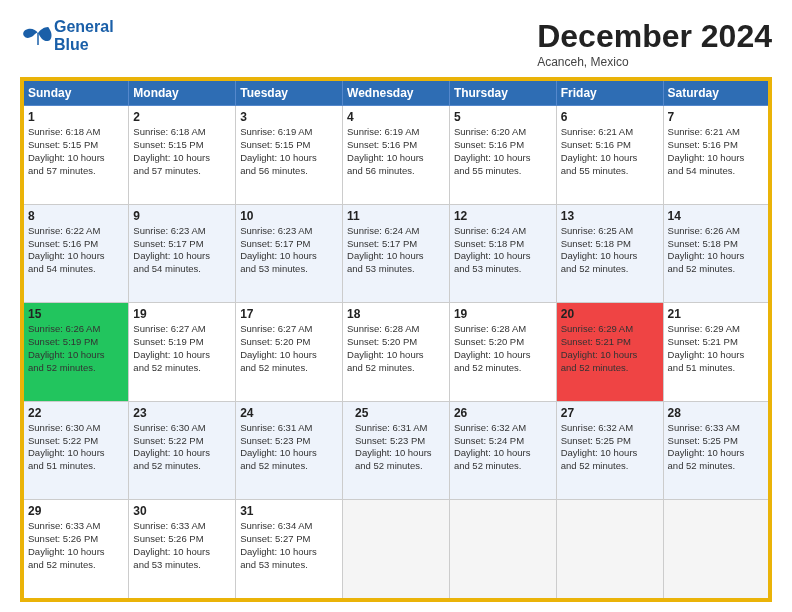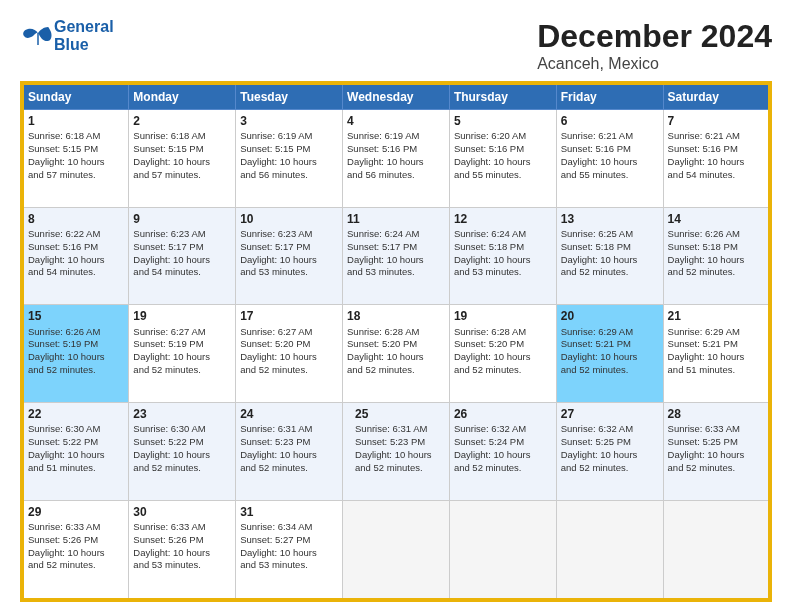--- a/index.html
+++ b/index.html
@@ -34,21 +34,21 @@
       gap: 2px;
     }
     .title-area {
     }
     .title-area h1 {
       font-size: 32px;
       font-weight: bold;
       color: #222;
     }
     .title-area h2 {
-      font-size: 16px;
+      font-size: 12px;
       font-weight: normal;
       color: #444;
     }
     .calendar {
       flex: 1;
       border: 4px solid #eab308;
       border-collapse: collapse;
       width: 100%;
       table-layout: fixed;
     }
@@ -216,21 +216,21 @@
           </td>
           <td style="background: rgb(238, 243, 251);">
             <span class="day-num">14</span>
             <div>Sunrise: 6:26 AM</div>
             <div>Sunset: 5:18 PM</div>
             <div>Daylight: 10 hours</div>
             <div>and 52 minutes.</div>
           </td>
         </tr>
         <tr>
-          <td style="background: #7dd3fc;">
+          <td style="background: #22c55e;">
             <span class="day-num">15</span>
             <div>Sunrise: 6:26 AM</div>
             <div>Sunset: 5:19 PM</div>
             <div>Daylight: 10 hours</div>
             <div>and 52 minutes.</div>
           </td>
           <td style="background: rgb(255, 255, 255);">
             <span class="day-num">19</span>
             <div>Sunrise: 6:27 AM</div>
             <div>Sunset: 5:19 PM</div>
@@ -251,21 +251,21 @@
             <div>Daylight: 10 hours</div>
             <div>and 52 minutes.</div>
           </td>
           <td style="background: rgb(255, 255, 255);">
             <span class="day-num">19</span>
             <div>Sunrise: 6:28 AM</div>
             <div>Sunset: 5:20 PM</div>
             <div>Daylight: 10 hours</div>
             <div>and 52 minutes.</div>
           </td>
-          <td style="background: #7dd3fc;">
+          <td style="background: #ef4444;">
             <span class="day-num">20</span>
             <div>Sunrise: 6:29 AM</div>
             <div>Sunset: 5:21 PM</div>
             <div>Daylight: 10 hours</div>
             <div>and 52 minutes.</div>
           </td>
           <td style="background: rgb(255, 255, 255);">
             <span class="day-num">21</span>
             <div>Sunrise: 6:29 AM</div>
             <div>Sunset: 5:21 PM</div>

